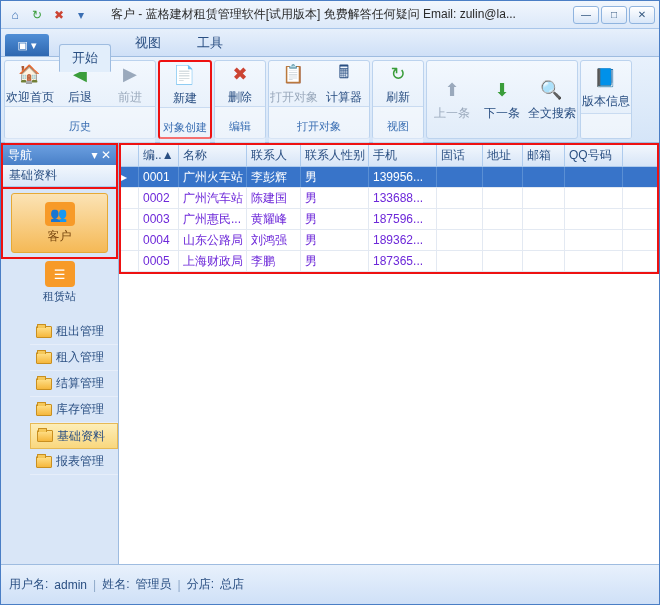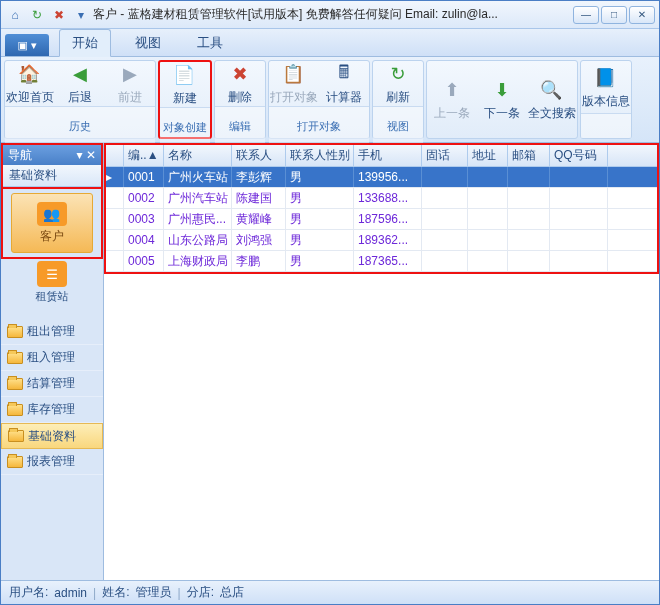--- a/index.html
+++ b/index.html
@@ -2,65 +2,65 @@
 <html><head>
 <meta charset="utf-8">
 <style>
 * { box-sizing: border-box; margin: 0; padding: 0; font-family: "Microsoft YaHei", Arial, sans-serif; }
 body { width: 660px; height: 605px; background: #cfe0f7; overflow: hidden; }
 
 .window { width: 660px; height: 605px; border: 1px solid #4a7ec5; background: #fff; display: flex; flex-direction: column; }
 
 .titlebar { height: 28px; background: linear-gradient(#f1f6fd,#dce9f9); display: flex; align-items: center; padding: 0 4px; border-bottom: 1px solid #a9c6ea; }
 .titlebar .tbtn { width: 20px; height: 20px; margin-right: 2px; display: inline-flex; align-items: center; justify-content: center; color: #3b6fb3; font-size: 12px; border-radius: 3px; }
-.titlebar .ttext { font-size: 12px; color: #2a2a2a; margin-left: 0; white-space: nowrap; overflow: hidden; text-overflow: ellipsis; flex: 1; }
+.titlebar .ttext { font-size: 12px; color: #2a2a2a; margin-left: 18px; white-space: nowrap; overflow: hidden; text-overflow: ellipsis; flex: 1; }
 .titlebar .wbtns { display: flex; gap: 2px; }
 .titlebar .wbtn { width: 26px; height: 18px; background: linear-gradient(#fff,#d9e7f8); border: 1px solid #8fb4df; border-radius: 3px; font-size: 10px; color: #33577f; display: flex; align-items: center; justify-content: center; }
 
 .tabstrip { height: 28px; background: linear-gradient(#e7f0fb,#cfe0f7); display: flex; align-items: flex-end; padding-left: 4px; border-bottom: 1px solid #9ebce0; }
 .tabmenu { width: 44px; height: 22px; background: linear-gradient(#4f8ed6,#2e67b0); border-radius: 3px 3px 0 0; margin-right: 10px; display: flex; align-items: center; justify-content: center; color: #fff; font-size: 11px; }
 .tab { padding: 4px 12px; font-size: 13px; color: #2a4f82; border-radius: 3px 3px 0 0; margin-right: 12px; }
-.tab.active { background: #e2eefb; border: 1px solid #9ebce0; border-bottom: 1px solid #e2eefb; position: relative; top: 1px; }
+.tab.active { background: #e2eefb; border: 1px solid #9ebce0; border-bottom: 1px solid #e2eefb; position: relative; top: 16px; }
 
 .ribbon { height: 86px; background: linear-gradient(#e8f1fc,#d5e5f8); border-bottom: 1px solid #9ebce0; display: flex; padding: 3px; gap: 2px; }
 .rgroup { border: 1px solid #bcd3ee; border-radius: 3px; background: linear-gradient(#f3f8fe,#e1ecf9); display: flex; flex-direction: column; }
 .rgroup .btns { flex: 1; display: flex; }
 .rbtn { width: 50px; display: flex; flex-direction: column; align-items: center; justify-content: center; font-size: 12px; color: #2a4f82; gap: 2px; cursor: pointer; }
 .rbtn.disabled { color: #9aa9bc; }
 .rbtn .ic { width: 26px; height: 26px; display: flex; align-items: center; justify-content: center; font-size: 18px; }
 .rgroup .gl { text-align: center; font-size: 11px; color: #3b6fb3; background: rgba(255,255,255,0.4); border-top: 1px solid #c9dbf1; padding: 12px 0; }
 .new-hl { border: 2px solid #e11; }
 
 .body { flex: 1; display: flex; min-height: 0; }
-.navpane { width: 103px; background: #d9e6f7; border-right: 1px solid #9ebce0; display: flex; flex-direction: column; }
+.navpane { width: 118px; background: #d9e6f7; border-right: 1px solid #9ebce0; display: flex; flex-direction: column; }
 .navtitle { height: 20px; background: linear-gradient(#6b9fe0,#4980c8); color: #fff; font-size: 12px; display: flex; align-items: center; padding: 0 5px; justify-content: space-between; }
 .navcat { height: 22px; background: linear-gradient(#f2f7fd,#d9e7f8); border-bottom: 1px solid #aecbed; font-size: 12px; color: #2a4f82; display: flex; align-items: center; padding-left: 6px; }
 .nav-hl { border: 2px solid #e11; }
 .bigbtn { height: 60px; background: linear-gradient(#fbe3b5,#f5b956); margin: 4px 8px; border: 1px solid #e6a934; border-radius: 3px; display: flex; flex-direction: column; align-items: center; justify-content: center; font-size: 12px; color: #7a4810; }
 .bigbtn .bic { width: 30px; height: 24px; background: #f79a28; border-radius: 4px; display: flex; align-items: center; justify-content: center; color: #fff; font-size: 14px; margin-bottom: 2px; }
 .bigbtn2 { height: 56px; margin: 2px auto; display: flex; flex-direction: column; align-items: center; font-size: 11px; color: #2a4f82; }
 .bigbtn2 .bic { width: 30px; height: 26px; background: #f79a28; border-radius: 4px; margin-bottom: 2px; display:flex;align-items:center;justify-content:center;color:#fff;font-size:13px; }
-.navitems { flex: 1; overflow: auto; }
+.navitems { flex: 1; overflow: auto; margin-left: 29px; }
 .navitem { height: 26px; display: flex; align-items: center; padding-left: 6px; font-size: 12px; color: #2a4f82; gap: 4px; border-bottom: 1px solid #e6eefa; cursor: pointer; }
 .navitem.sel { background: linear-gradient(#fdeeb8,#f9d77e); border: 1px solid #e6b955; }
 .fld { width: 16px; height: 12px; background: linear-gradient(#ffe08a,#f5b73c); border: 1px solid #c98f1f; border-radius: 1px; position: relative; }
 .fld:before { content:""; position:absolute; top:-3px; left:0; width:7px; height:3px; background:#f5c85a; border:1px solid #c98f1f; border-bottom:none; border-radius:1px 1px 0 0; }
 
 .content { flex: 1; display: flex; flex-direction: column; background: #fff; }
 .grid-hl { border: 2px solid #e11; flex: 0 0 auto; }
 .ghead { display: flex; background: linear-gradient(#f2f7fd,#d7e5f7); height: 22px; border-bottom: 1px solid #aecbed; }
 .gh { border-right: 1px solid #aecbed; font-size: 12px; color: #2a4f82; display: flex; align-items: center; padding-left: 4px; overflow: hidden; white-space: nowrap; }
 .grow { display: flex; height: 21px; border-bottom: 1px solid #e3e9f2; font-size: 12px; color: #6d28d9; }
 .grow.sel { background: #3874c9; color: #fff; }
 .gc { border-right: 1px solid #e3e9f2; padding-left: 4px; display: flex; align-items: center; overflow: hidden; white-space: nowrap; }
 .grow.sel .gc { border-right-color: #5a8fd4; }
 .c0{width:18px;padding:0;} .c1{width:40px;} .c2{width:68px;} .c3{width:54px;} .c4{width:68px;font-family:Liberation Serif, serif;} .c5{width:68px;} .c6{width:46px;} .c7{width:40px;} .c8{width:42px;} .c9{width:58px;}
 .rest { flex: 1; background: #fff; }
 
-.status { height: 24px; background: linear-gradient(#e8f1fc,#cfe0f7); border-top: 1px solid #9ebce0; display: flex; align-items: center; padding: 0 8px; font-size: 12px; color: #2a4f82; gap: 6px; }
+.status { height: 40px; background: linear-gradient(#e8f1fc,#cfe0f7); border-top: 1px solid #9ebce0; display: flex; align-items: center; padding: 0 8px; font-size: 12px; color: #2a4f82; gap: 6px; }
 .sep { color: #8fa9c9; }
 </style>
 </head>
 <body>
 
 <div class="window">
   <div class="titlebar">
     <span class="tbtn">⌂</span>
     <span class="tbtn" style="color:#3a9d3a">↻</span>
     <span class="tbtn" style="color:#c43">✖</span>

